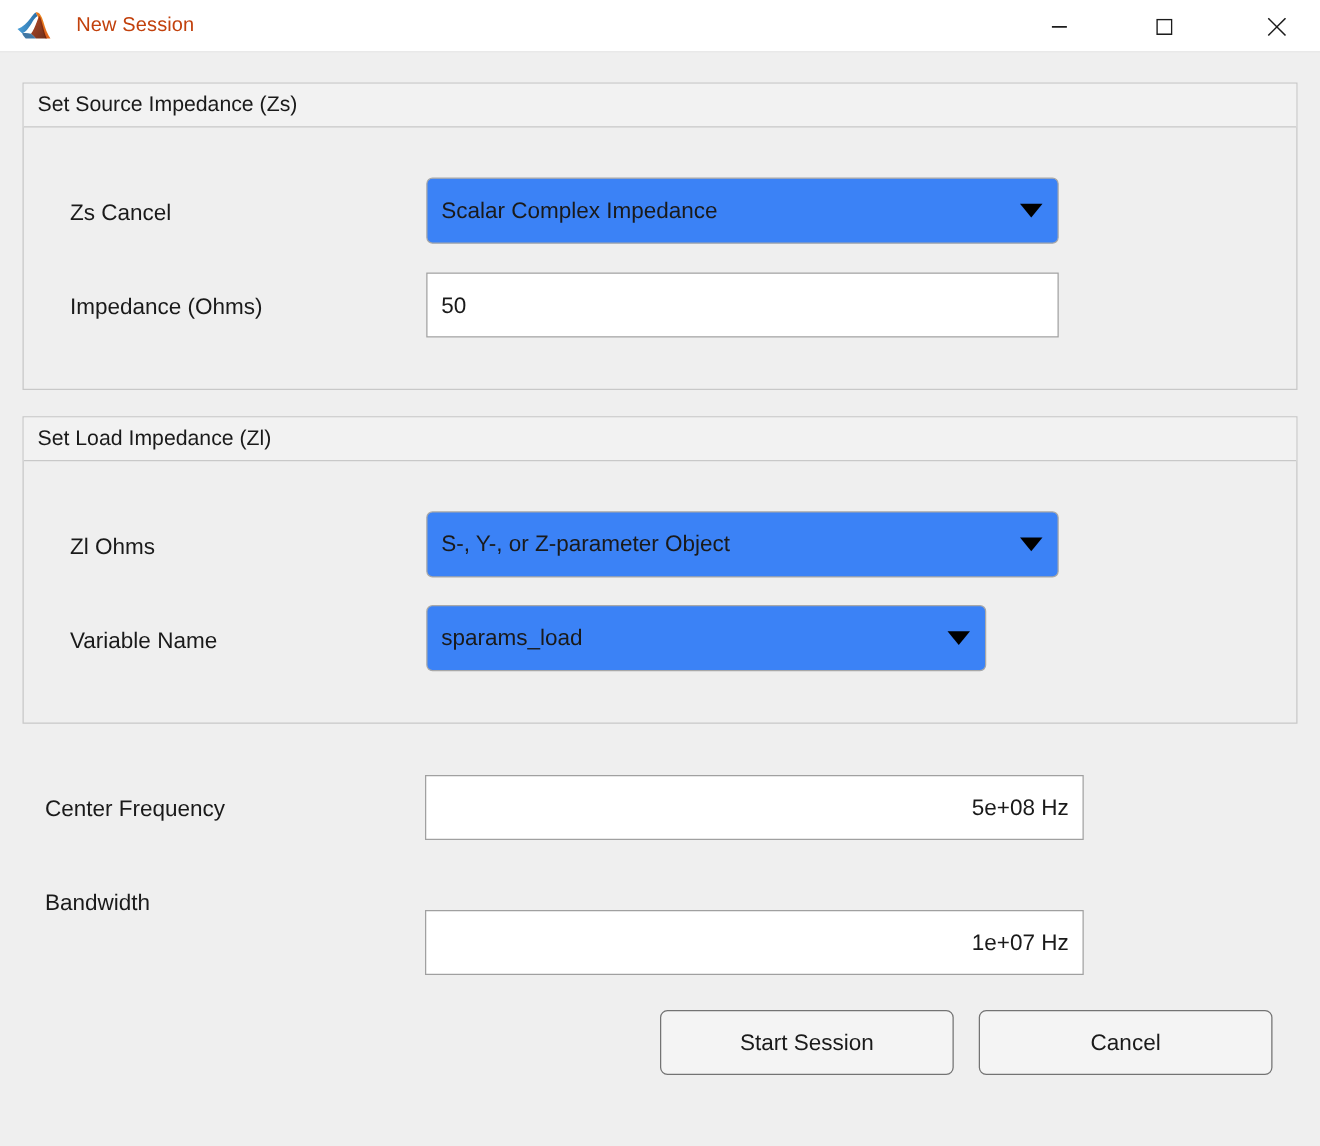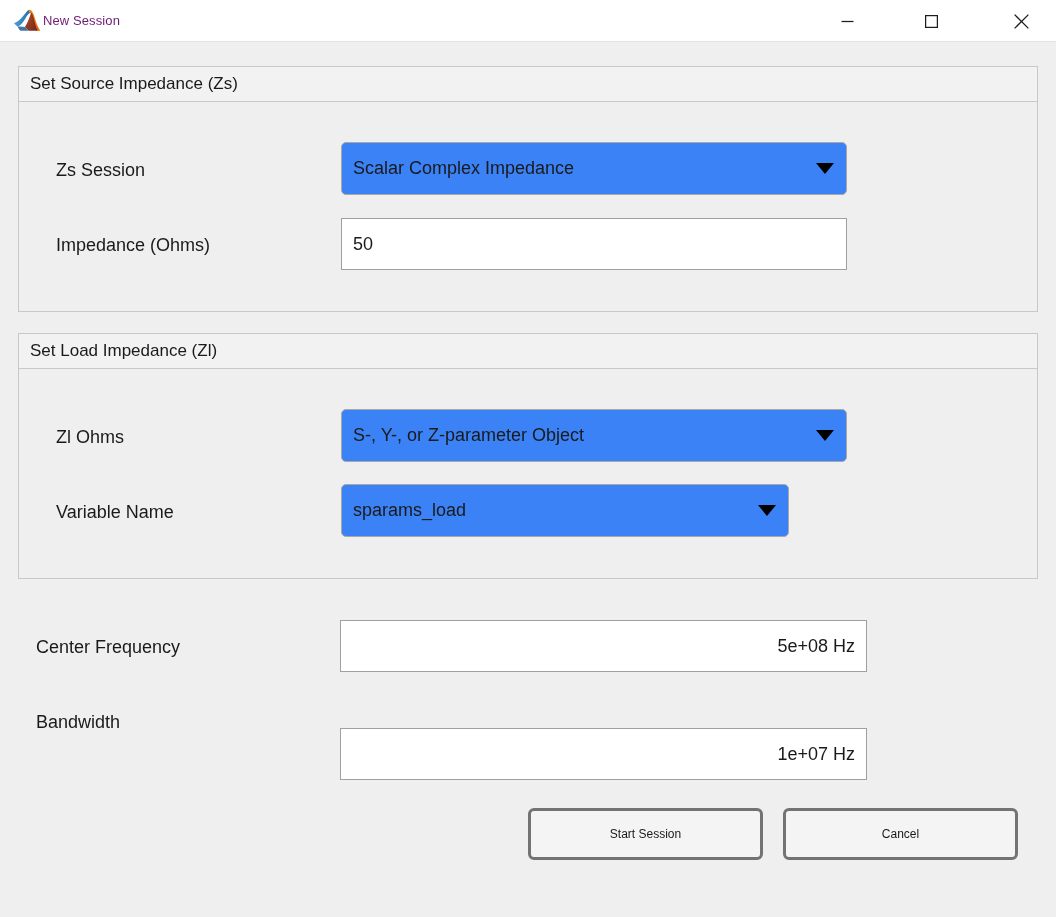--- a/index.html
+++ b/index.html
@@ -25,23 +25,23 @@
     border-bottom: 1px solid #e2e2e2;
     display: flex;
     align-items: center;
   }
   .app-logo {
     margin-left: 13px;
     width: 28px; height: 26px;
     display: block;
   }
   .title-text {
-    margin-left: 2px;
-    font-size: 13px;
-    color: #701a75;
+    margin-left: 20px;
+    font-size: 16px;
+    color: #c2410c;
     letter-spacing: 0.1px;
     white-space: nowrap;
   }
   .win-controls {
     position: absolute;
     right: 0; top: 0;
     height: 42px;
     display: flex;
     align-items: center;
   }
@@ -117,26 +117,26 @@
     font-size: 18px;
     color: #1a1a1a;
     white-space: nowrap;
   }
   .textfield.right { justify-content: flex-end; }
 
   
   .btn {
     position: absolute;
     background: #f4f4f4;
-    border: 3px solid #737373;
+    border: 1px solid #737373;
     border-radius: 6px;
     display: flex;
     align-items: center;
     justify-content: center;
-    font-size: 12px;
+    font-size: 18px;
     color: #1a1a1a;
     cursor: default;
     white-space: nowrap;
   }
 </style>
 </head>
 <body>
 
 <div class="titlebar">
   <svg class="app-logo" viewBox="0 0 32 30">
@@ -180,21 +180,21 @@
         <line x1="14.4" y1="0.6" x2="0.6" y2="14.4"></line>
       </svg>
     </div>
   </div>
 </div>
 
 <div class="panel" id="panel-source">
   <div class="panel-header">Set Source Impedance (Zs)</div>
 </div>
 
-<div class="field-label" style="left:56px; top:161px;">Zs Session</div>
+<div class="field-label" style="left:56px; top:161px;">Zs Cancel</div>
 
 <div class="dropdown" style="left:341px; top:142px; width:506px; height:53px;">
   <span class="dd-text">Scalar Complex Impedance</span>
   <span class="dd-arrow"></span>
 </div>
 
 <div class="field-label" style="left:56px; top:236px;">Impedance (Ohms)</div>
 
 <div class="textfield" style="left:341px; top:218px; width:506px; height:52px;" title="">
   <span>50</span>

